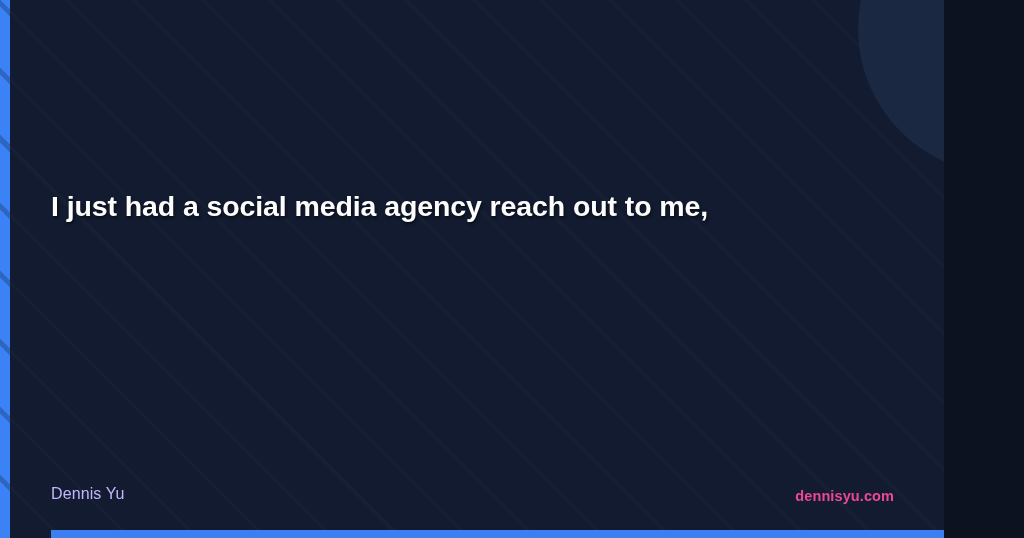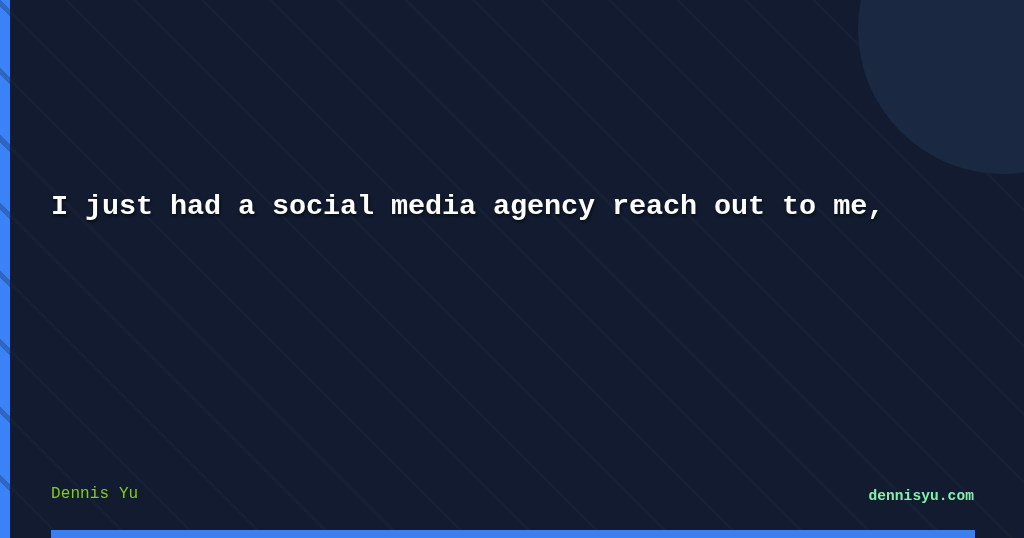--- a/index.html
+++ b/index.html
@@ -6,25 +6,24 @@
     margin: 0;
     padding: 0;
     background: #0c1220;
   }
   body {
     font-family: "Liberation Sans", sans-serif;
   }
 
   #slide {
     position: relative;
-    width: 1024px;
+    width: 944px;
     height: 538px;
     overflow: hidden;
     background-color: #121b2f;
-    font-family: Liberation Mono, monospace;
   }
 
   
   #bg-texture {
     position: absolute;
     inset: 0;
     background-image: repeating-linear-gradient(
       45deg,
       rgba(255,255,255,0.000) 0px,
       rgba(255,255,255,0.000) 42px,
@@ -92,30 +91,30 @@
     letter-spacing: -0.1px;
     text-shadow: 1px 2px 3px rgba(0,0,0,0.55);
     white-space: nowrap;
   }
 
   
   #footer-author {
     position: absolute;
     left: 51px;
     top: 485px;
-    color: #84cc16;
+    color: #c4b5fd;
     font-size: 16px;
     font-weight: normal;
     letter-spacing: 0.1px;
   }
   #footer-link {
     position: absolute;
     right: 50px;
     top: 488px;
-    color: #86efac;
+    color: #ec4899;
     font-size: 14.5px;
     font-weight: bold;
     text-decoration: none;
     letter-spacing: 0.1px;
   }
 </style>
 </head>
 <body>
 
 <div id="slide">

